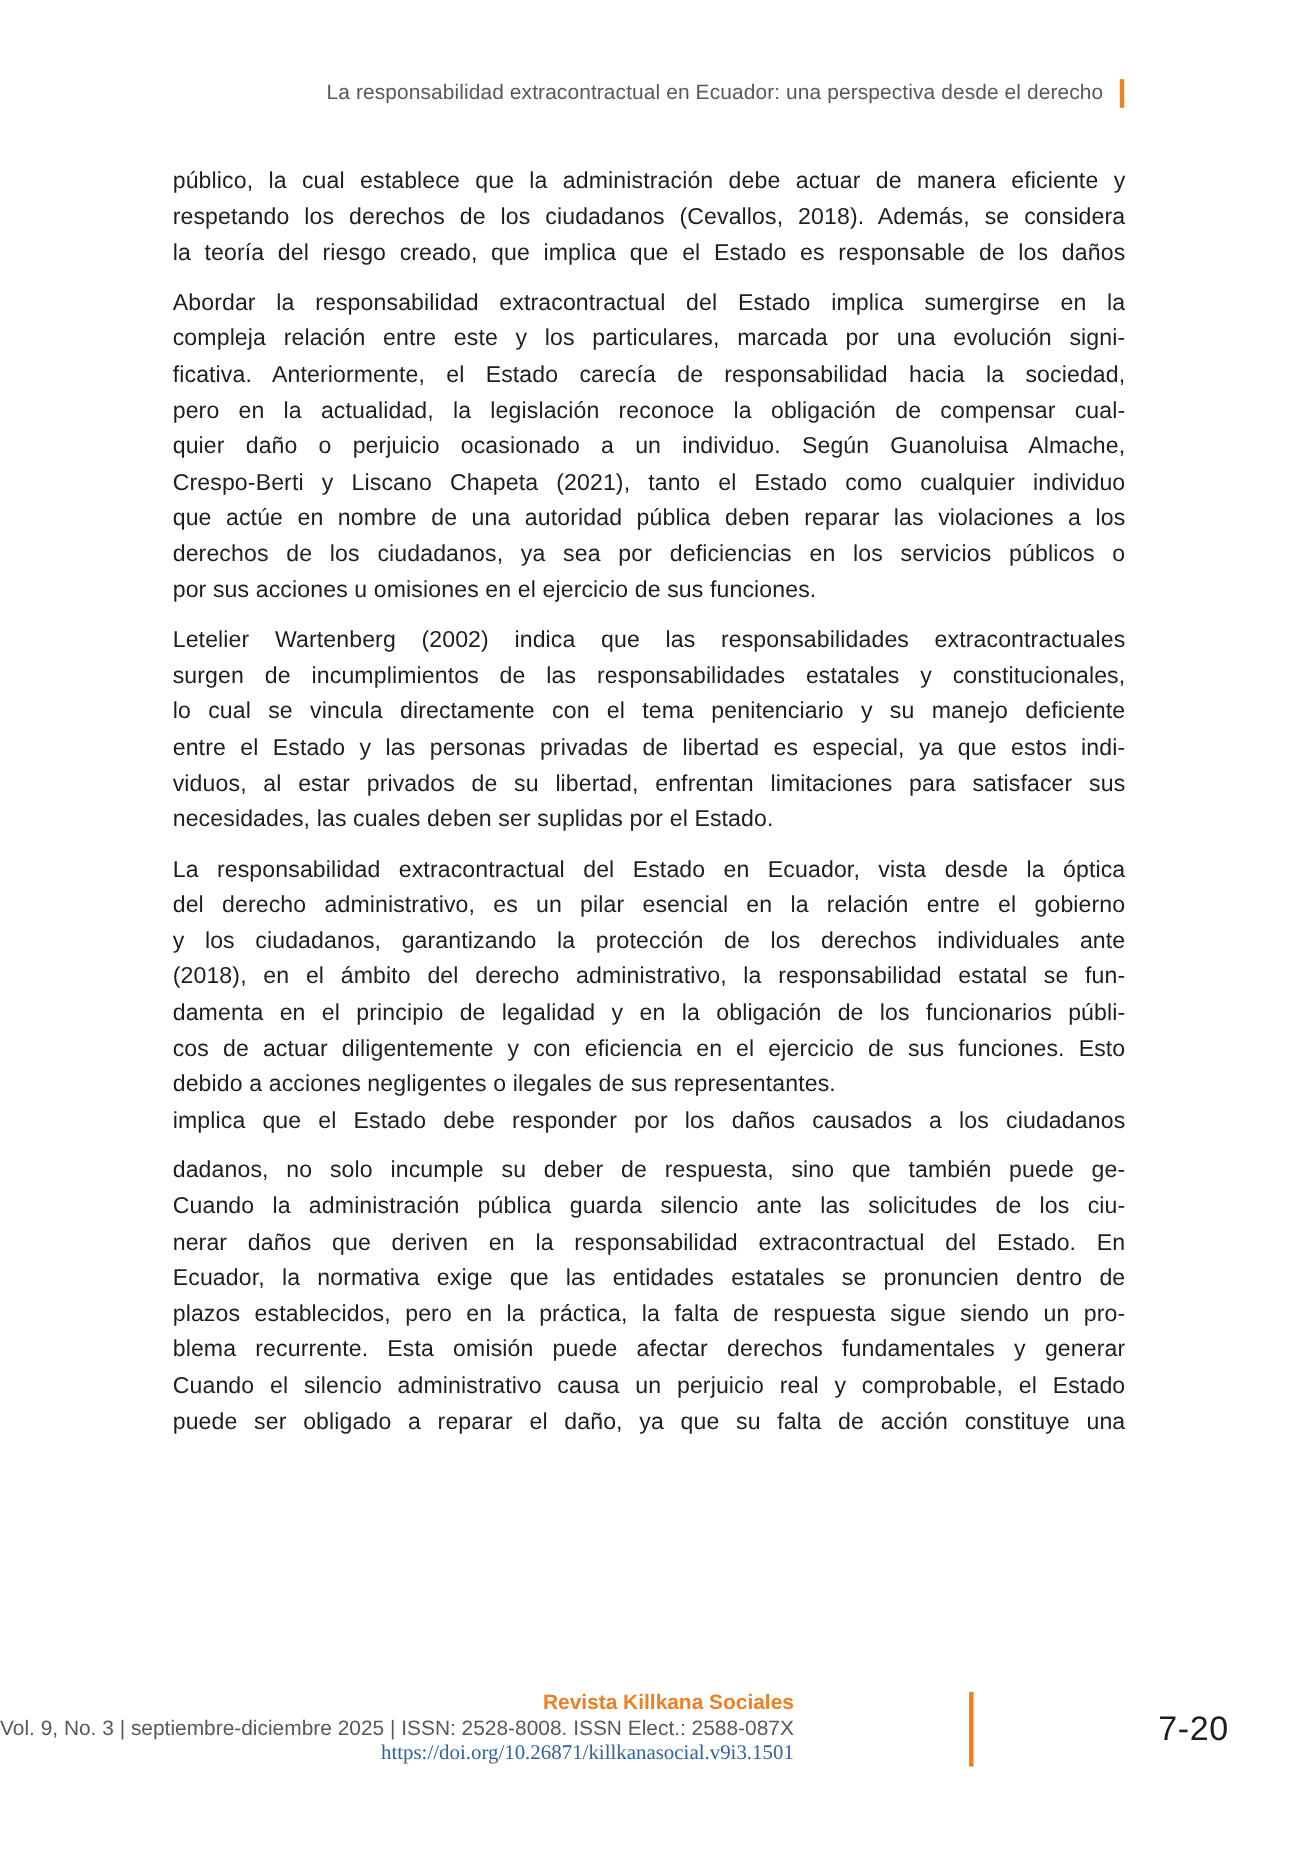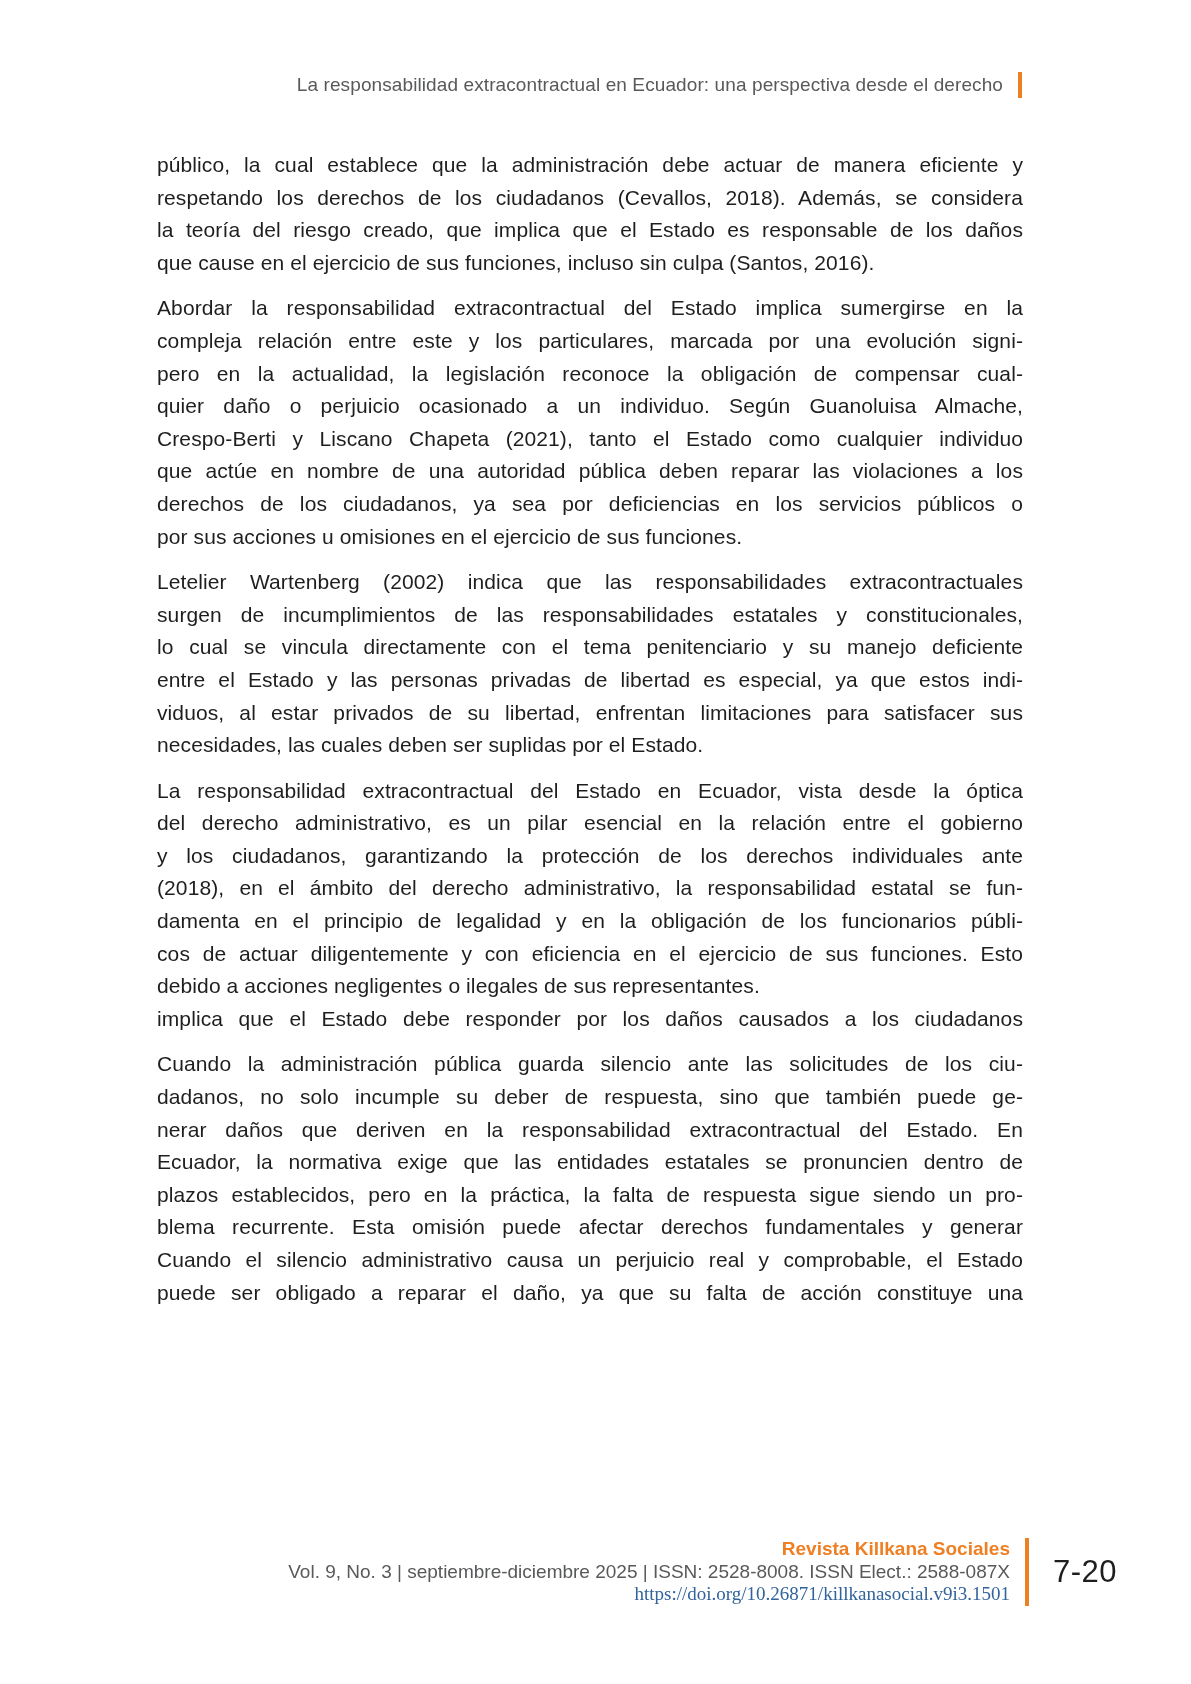--- a/index.html
+++ b/index.html
@@ -65,21 +65,21 @@
   }
   .line.last { text-align-last: left; }
 
   
   .page-footer {
     position: absolute;
     top: 1538px;
     left: 0;
     right: 0;
     display: flex;
-    justify-content: flex-end;
+    justify-content: space-between;
     align-items: center;
     padding-right: 74px;
   }
   .footer-info {
     text-align: right;
     font-size: 19px;
     line-height: 22.5px;
     color: var(--gray);
     white-space: nowrap;
   }
@@ -117,25 +117,25 @@
   <header class="running-header">
     <span class="running-title">La responsabilidad extracontractual en Ecuador: una perspectiva desde el derecho</span>
     <span class="header-accent-bar"></span>
   </header>
 
   <main class="body-text" id="body-text">
       <div class="para">
         <div class="line">público, la cual establece que la administración debe actuar de manera eficiente y</div>
         <div class="line">respetando los derechos de los ciudadanos (Cevallos, 2018). Además, se considera</div>
         <div class="line">la teoría del riesgo creado, que implica que el Estado es responsable de los daños</div>
-        <div class="line last">que cause en el ejercicio de sus funciones, incluso sin culpa (Santos, 2016).</div>
       </div>
       <div class="para">
         <div class="line">Abordar la responsabilidad extracontractual del Estado implica sumergirse en la</div>
         <div class="line">compleja relación entre este y los particulares, marcada por una evolución signi-</div>
+        <div class="line">ficativa. Anteriormente, el Estado carecía de responsabilidad hacia la sociedad,</div>
         <div class="line">pero en la actualidad, la legislación reconoce la obligación de compensar cual-</div>
         <div class="line">quier daño o perjuicio ocasionado a un individuo. Según Guanoluisa Almache,</div>
         <div class="line">Crespo-Berti y Liscano Chapeta (2021), tanto el Estado como cualquier individuo</div>
         <div class="line">que actúe en nombre de una autoridad pública deben reparar las violaciones a los</div>
         <div class="line">derechos de los ciudadanos, ya sea por deficiencias en los servicios públicos o</div>
         <div class="line last">por sus acciones u omisiones en el ejercicio de sus funciones.</div>
       </div>
       <div class="para">
         <div class="line">Letelier Wartenberg (2002) indica que las responsabilidades extracontractuales</div>
         <div class="line">surgen de incumplimientos de las responsabilidades estatales y constitucionales,</div>
@@ -148,22 +148,22 @@
         <div class="line">La responsabilidad extracontractual del Estado en Ecuador, vista desde la óptica</div>
         <div class="line">del derecho administrativo, es un pilar esencial en la relación entre el gobierno</div>
         <div class="line">y los ciudadanos, garantizando la protección de los derechos individuales ante</div>
         <div class="line">(2018), en el ámbito del derecho administrativo, la responsabilidad estatal se fun-</div>
         <div class="line">damenta en el principio de legalidad y en la obligación de los funcionarios públi-</div>
         <div class="line">cos de actuar diligentemente y con eficiencia en el ejercicio de sus funciones. Esto</div>
         <div class="line last">debido a acciones negligentes o ilegales de sus representantes.</div>
         <div class="line">implica que el Estado debe responder por los daños causados a los ciudadanos</div>
       </div>
       <div class="para">
+        <div class="line">dadanos, no solo incumple su deber de respuesta, sino que también puede ge-</div>
         <div class="line">Cuando la administración pública guarda silencio ante las solicitudes de los ciu-</div>
-        <div class="line">dadanos, no solo incumple su deber de respuesta, sino que también puede ge-</div>
         <div class="line">nerar daños que deriven en la responsabilidad extracontractual del Estado. En</div>
         <div class="line">Ecuador, la normativa exige que las entidades estatales se pronuncien dentro de</div>
         <div class="line">plazos establecidos, pero en la práctica, la falta de respuesta sigue siendo un pro-</div>
         <div class="line">blema recurrente. Esta omisión puede afectar derechos fundamentales y generar</div>
         <div class="line">Cuando el silencio administrativo causa un perjuicio real y comprobable, el Estado</div>
         <div class="line">puede ser obligado a reparar el daño, ya que su falta de acción constituye una</div>
       </div>
     </main>
 
   <footer class="page-footer">

